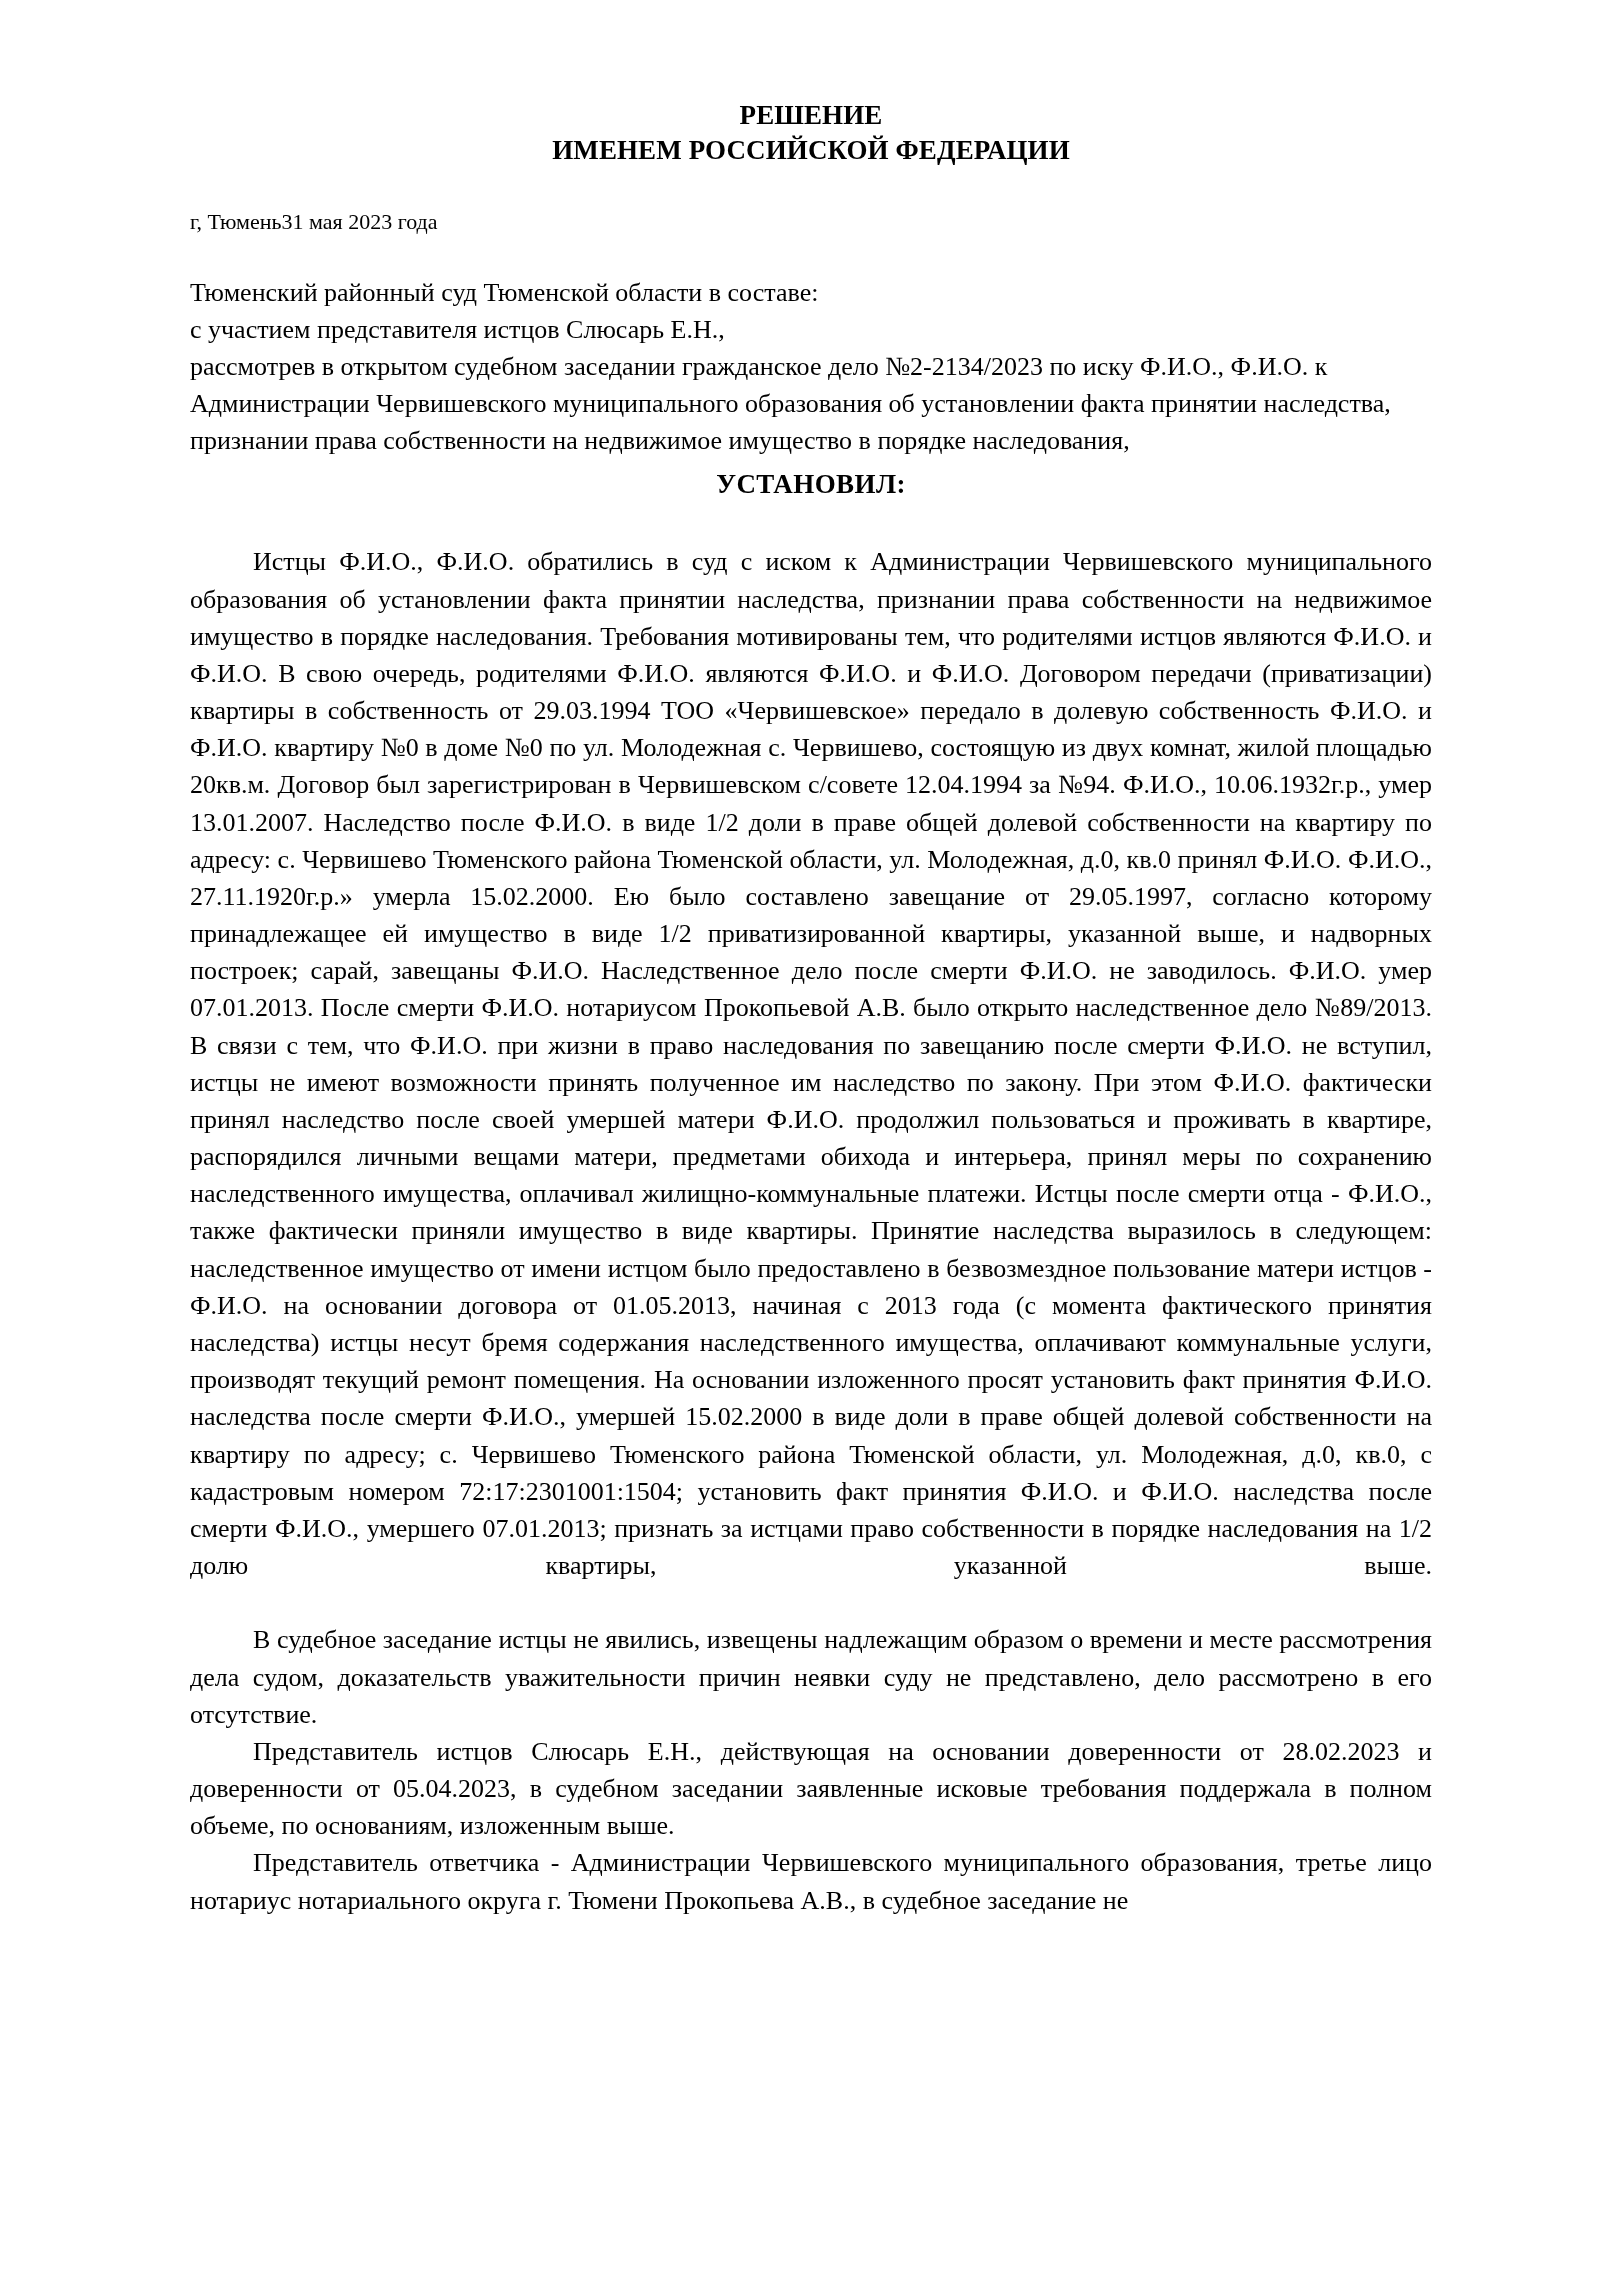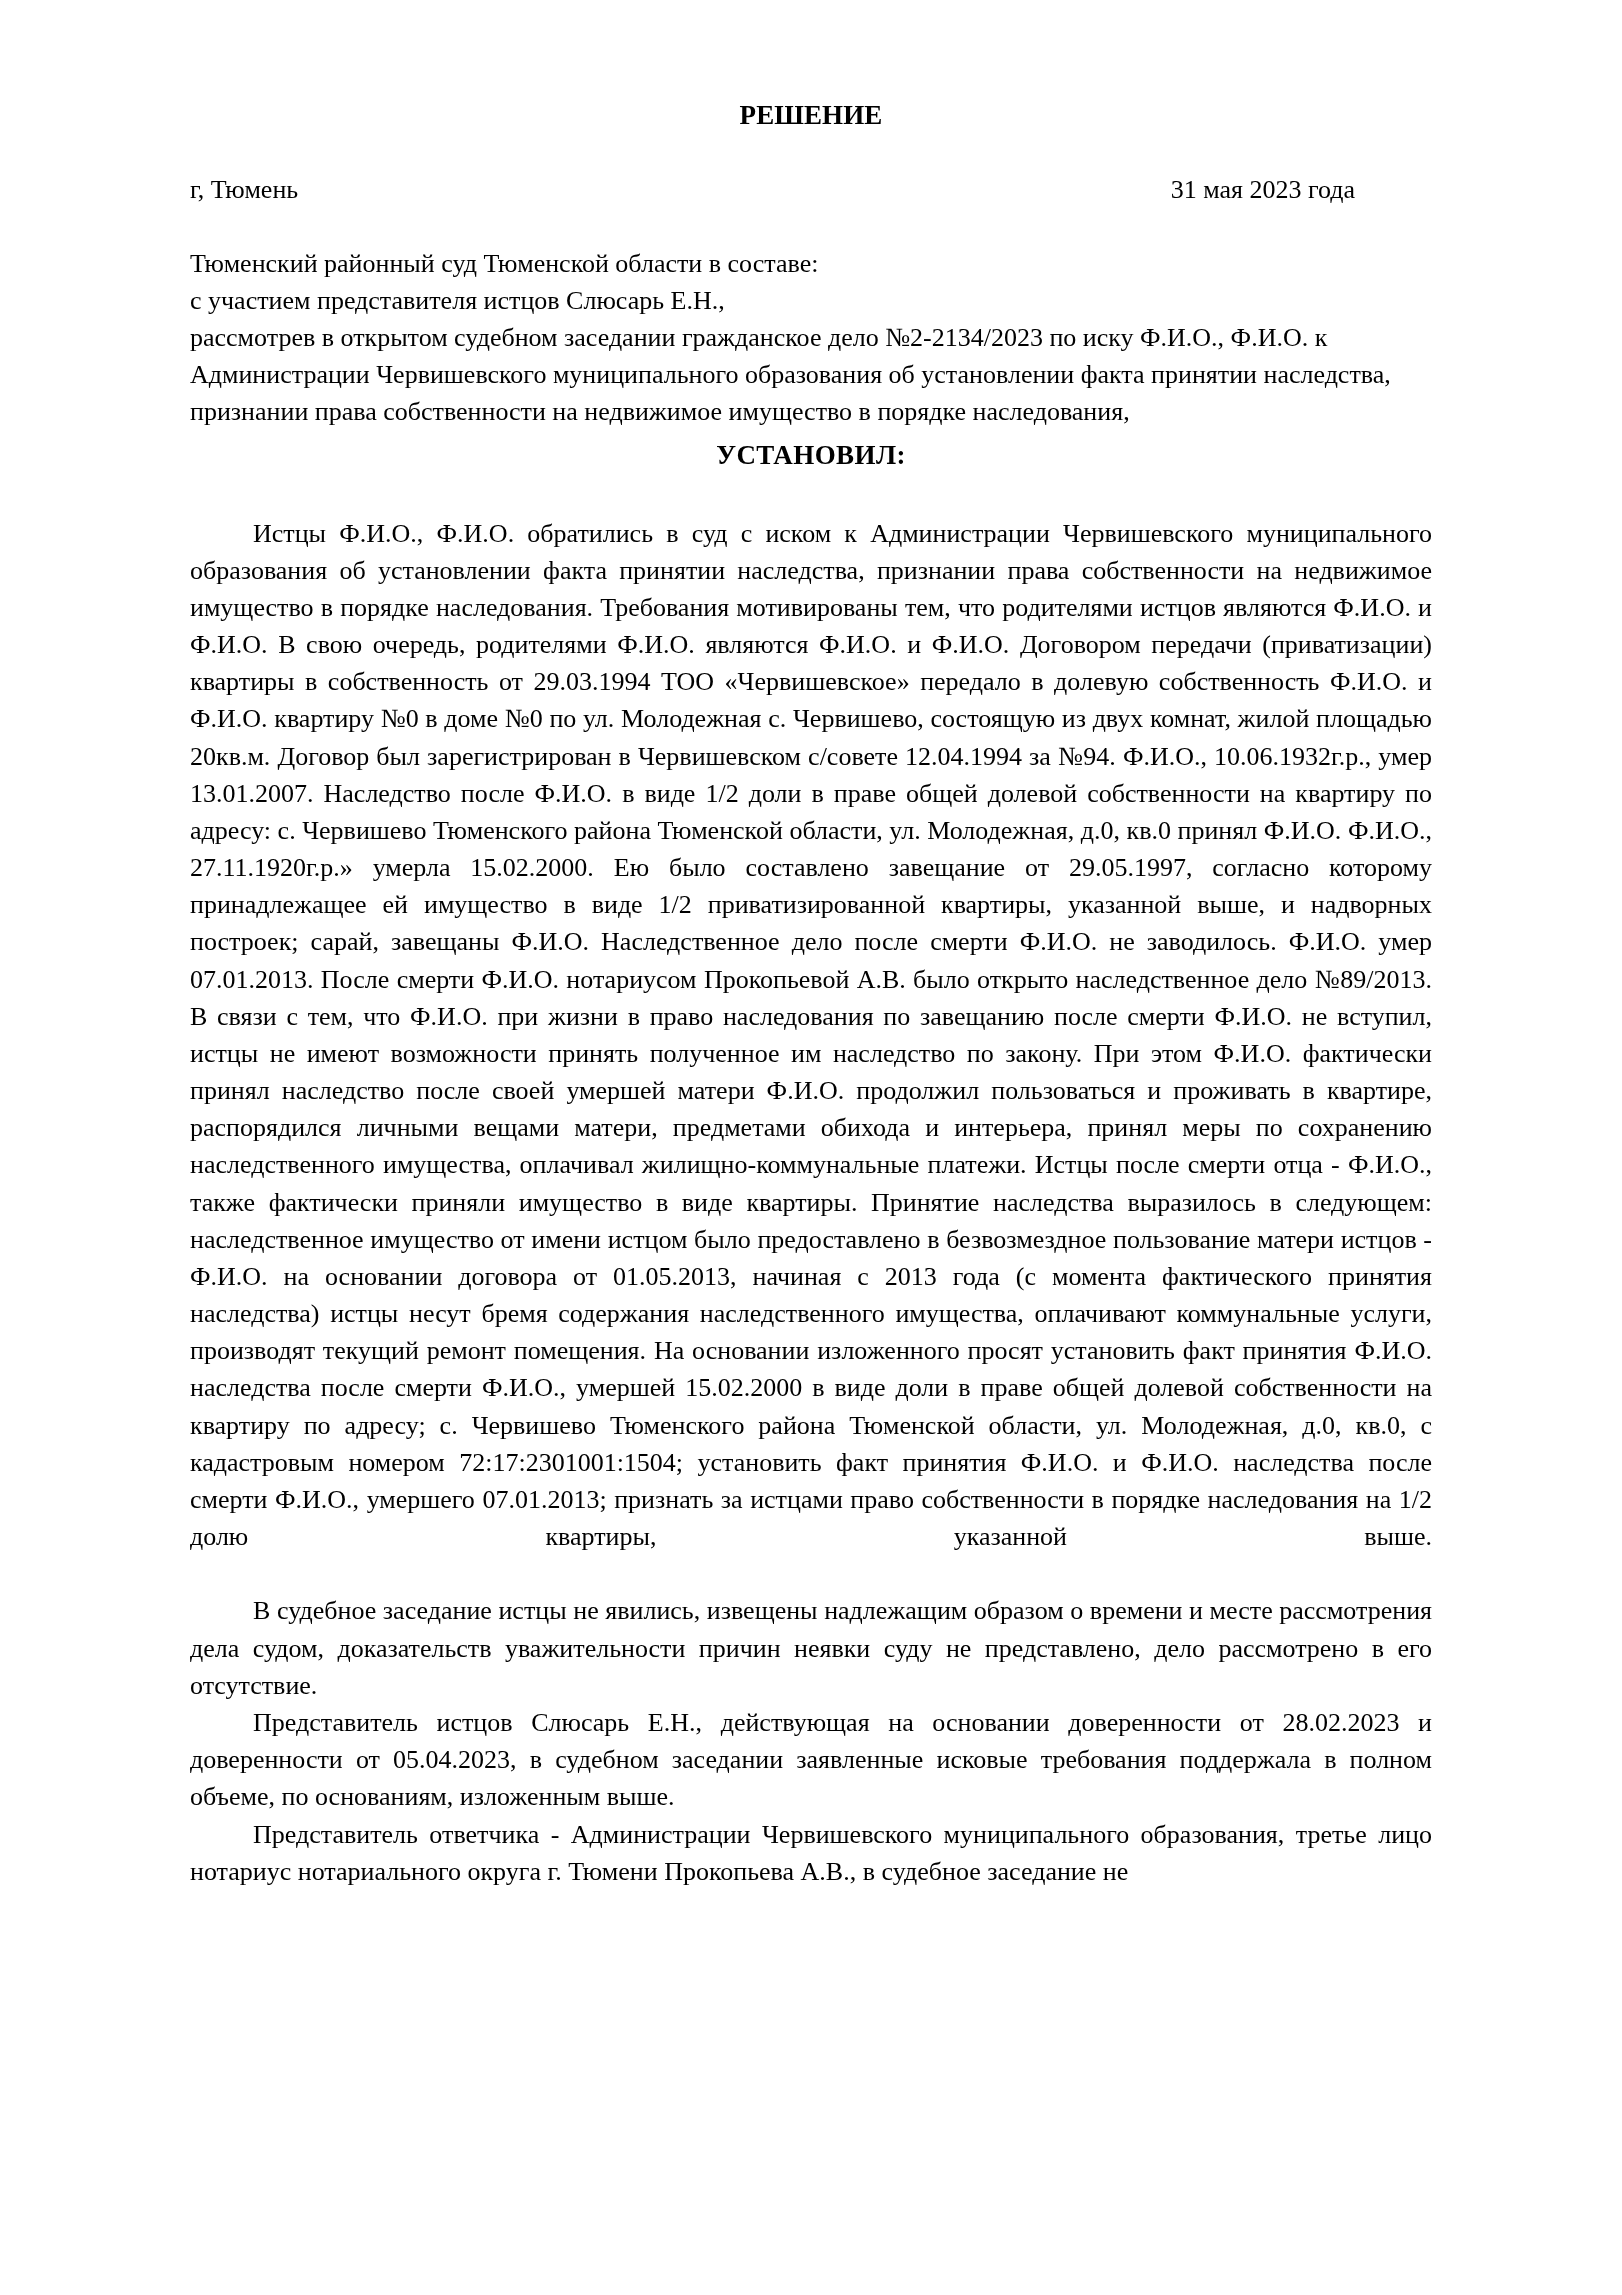--- a/index.html
+++ b/index.html
@@ -26,24 +26,24 @@
     text-align: center;
     font-weight: bold;
     font-size: 27px;
     line-height: 1.28;
     letter-spacing: 0.1px;
   }
   .doc-title .line { display: block; text-align: center; }
 
   .meta-row {
     display: flex;
-    justify-content: space-between;
+    justify-content: flex-start;
     align-items: baseline;
     margin-top: 39px;
-    font-size: 26px;
+    font-size: 22px;
   }
   .meta-row .city { text-align: left; }
   .meta-row .date { text-align: right; padding-right: 77px; }
 
   .intro {
     margin-top: 38px;
     font-size: 26px;
     line-height: 1.42;
   }
   .intro .line { display: block; text-align: left; }
@@ -77,20 +77,21 @@
   }
   .para.no-stretch::after { content: none; display: none; }
 </style>
 </head>
 <body>
 
 <div class="page">
 
   <div class="doc-title">
     <span class="line">РЕШЕНИЕ</span>
+    <span class="line">ИМЕНЕМ РОССИЙСКОЙ ФЕДЕРАЦИИ</span>
   </div>
 
   <div class="meta-row">
     <span class="city">г, Тюмень</span>
     <span class="date">31 мая 2023 года</span>
   </div>
 
   <div class="intro">
     <span class="line">Тюменский районный суд Тюменской области в составе:</span>
     <span class="line">с участием представителя истцов Слюсарь Е.Н.,</span>

